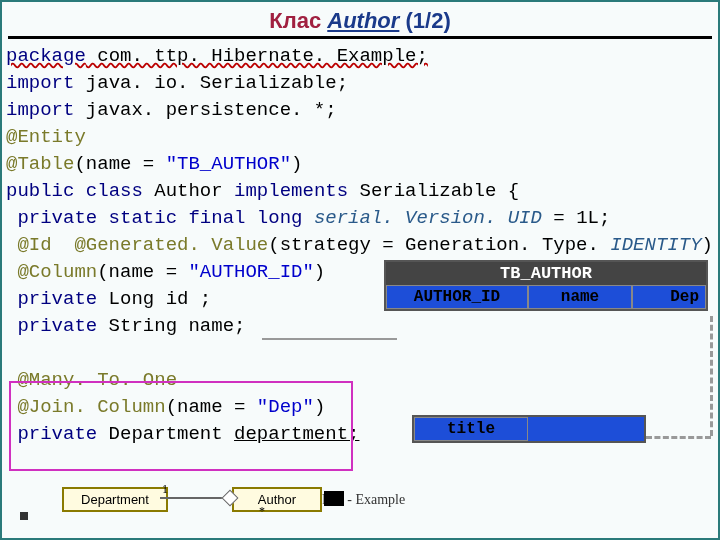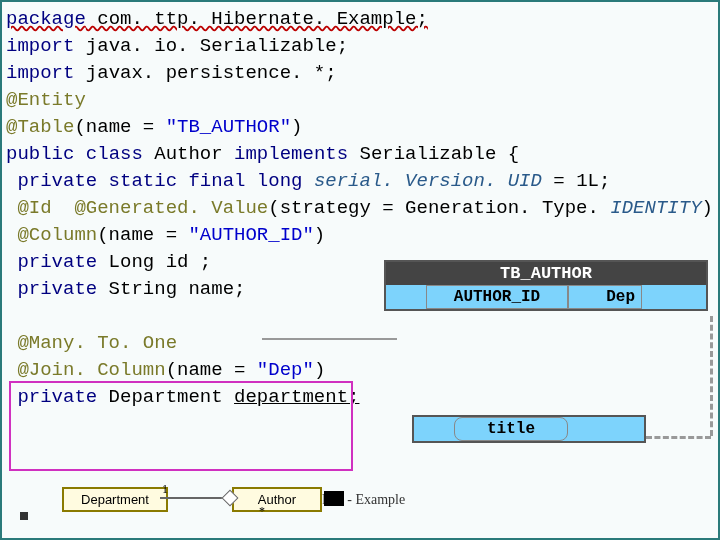--- a/index.html
+++ b/index.html
@@ -61,36 +61,35 @@
   }
   .t-head {
     background: #444;
     color: #fff;
     text-align: center;
     padding: 2px 6px;
     font-size: 17px;
   }
   .t-row {
     display: flex;
-    background: #7dd3fc;
-    padding-left: 40px;
+    background: #1d4ed8;
   }
   .t-cell {
     border: 1px solid #888;
     padding: 2px 6px;
     font-size: 16px;
     text-align: center;
   }
   #tb_author { left: 382px; top: 258px; width: 320px; }
   #tb_author .c1 { width: 128px; }
   #tb_author .c2 { width: 90px; }
   #tb_author .c3 { width: 60px; text-align: right; }
   #tb_department { left: 410px; top: 413px; width: 230px; }
   #tb_department .c1 { width: 110px; }
-  #tb_department .c2 { width: 100px; border-radius: 8px; }
+  #tb_department .c2 { width: 100px; }
   .uml-box {
     position: absolute;
     border: 2px solid #8a7a00;
     background: #fffbe0;
     font-family: Verdana, sans-serif;
     font-size: 13px;
     text-align: center;
     padding: 3px 8px;
     z-index: 5;
   }
@@ -168,20 +167,25 @@
     height: 8px;
     background: #333;
     z-index: 2;
   }
 </style>
 </head>
 <body>
 
 <div class="slide">
 
+  <div class="title">
+    <span class="kw">Клас</span>
+    <span class="cls">Author</span>
+    <span class="rest">(1/2)</span>
+  </div>
 
   <div class="code"><span class="kw-pkg">package</span><span style="text-decoration: underline wavy #b00;"> com. ttp. Hibernate. Example;</span>
 <span class="kw-blue">import</span><span> java. io. Serializable;</span>
 <span class="kw-blue">import</span><span> javax. persistence. *;</span>
 <span class="ann">@Entity</span>
 <span class="ann">@Table</span><span>(name = </span><span class="str">"TB_AUTHOR"</span><span>)</span>
 <span class="kw-blue">public</span> <span class="kw-blue">class</span><span> Author </span><span class="kw-blue">implements</span><span> Serializable {</span>
 <span class="kw-blue"> private</span><span class="kw-blue"> static</span><span class="kw-blue"> final</span><span class="kw-blue"> long </span><span class="ital-teal">serial. Version. UID</span><span> = 1L;</span>
 <span class="ann"> @Id</span><span class="ann">  @Generated. Value</span><span>(strategy = Generation. Type. </span><span class="ital-teal">IDENTITY</span><span>)</span>
 <span class="ann"> @Column</span><span>(name = </span><span class="str">"AUTHOR_ID"</span><span>)</span>
@@ -195,20 +199,21 @@
   <div class="magenta-box" id="box1"></div>
 
   <div id="dash1" class="arrow-dash"></div>
   <div id="dash2" class="arrow-dash"></div>
   <div id="dash3" class="arrow-dash"></div>
 
   <div class="table" id="tb_author">
     <div class="t-head">TB_AUTHOR</div>
     <div class="t-row">
       <div class="t-cell c1">AUTHOR_ID</div>
+      <div class="t-cell c2">name</div>
       <div class="t-cell c3">Dep</div>
     </div>
   </div>
 
   <div class="table" id="tb_department">
     <div class="t-row">
       <div class="t-cell c2">title</div>
     </div>
   </div>
 

